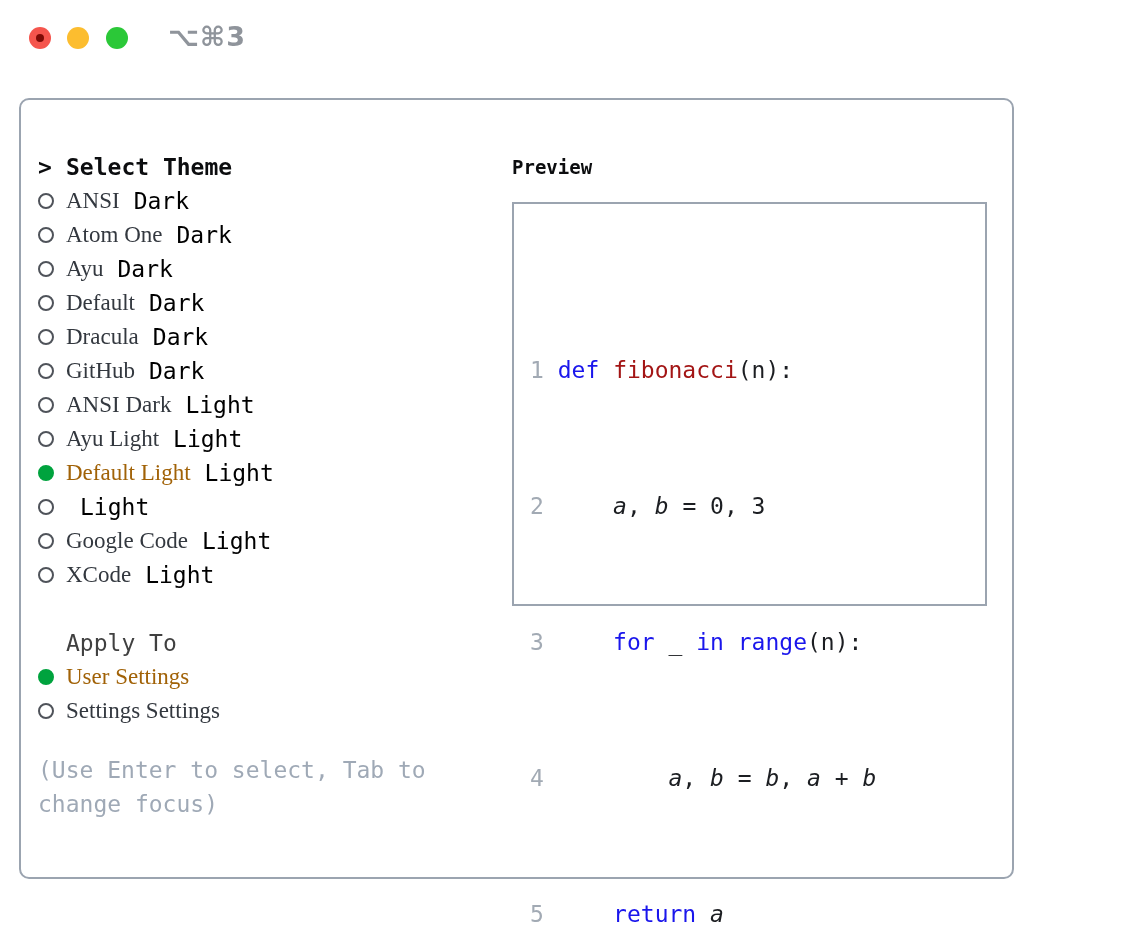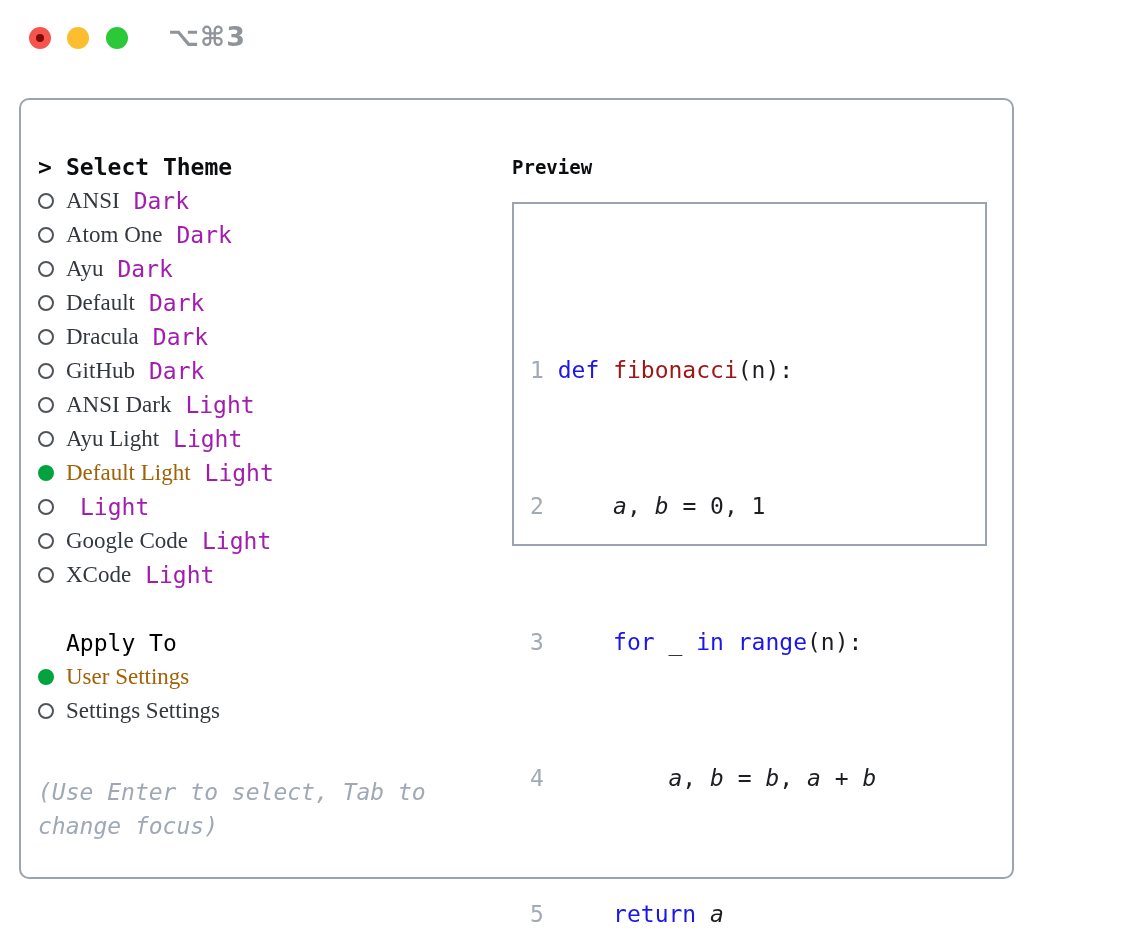--- a/index.html
+++ b/index.html
@@ -31,32 +31,32 @@
   
   .left-col{position:absolute;left:17px;top:50px;font-size:23px;}
   .row{display:flex;align-items:center;height:34px;}
   .bcol{width:28px;display:flex;align-items:center;flex:none;}
   .pointer{font-weight:bold;color:#0c0d0f;}
   .bullet{width:12px;height:12px;border:2px solid #4f535a;border-radius:50%;box-sizing:content-box;}
   .bullet.sel{background:#00a33e;border-color:#00a33e;}
   .list-title{font-weight:bold;color:#0c0d0f;}
   .t-name{color:#33383f;font-family:Liberation Serif, serif;}
   .t-name.sel-text{color:#a16207;}
-  .t-variant{color:#a21caf;margin-left:14px;}
+  .t-variant{color:#000000;margin-left:14px;}
   .spacer{height:34px;}
-  .apply-title{color:#000000;}
-  .help{color:#9fa9b6;line-height:34px;margin-top:47px;font-style:italic;}
+  .apply-title{color:#404040;}
+  .help{color:#9fa9b6;line-height:34px;margin-top:25px;}
 
   
   .preview-title{
     position:absolute;left:481px;top:50px;height:34px;display:flex;align-items:center;
     font-size:19px;font-weight:bold;color:#0c0d0f;margin-left:10px;
   }
   .preview-box{
-    position:absolute;left:491px;top:102px;width:475px;height:344px;
+    position:absolute;left:491px;top:102px;width:475px;height:404px;
     box-sizing:border-box;border:2px solid #9ba4b0;background:#fff;
   }
   .code{position:absolute;left:16px;top:47px;font-size:23px;line-height:34px;white-space:pre;}
   .cl{height:34px;}
   .ln{color:#a2aab4;}
   .pl{color:#1c1e22;}
   .kw{color:#1a16ec;}
   .fn{color:#a31515;}
   .var{color:#1c1e22;font-style:italic;}
 </style>
@@ -192,21 +192,21 @@
       </div>
     </div>
 
     <div class="preview-title">Preview</div>
 
     <div class="preview-box">
       <div class="code">
 
         <div class="cl"><span class="ln">1</span><span class="pl"> </span><span class="kw">def</span><span class="pl"> </span><span class="fn">fibonacci</span><span class="pl">(n):</span></div>
 
-        <div class="cl"><span class="ln">2</span><span class="pl">     </span><span class="var">a</span><span class="pl">, </span><span class="var">b</span><span class="pl"> = 0, 1</span></div>
+        <div class="cl"><span class="ln">2</span><span class="pl">     </span><span class="var">a</span><span class="pl">, </span><span class="var">b</span><span class="pl"> = 0, 3</span></div>
 
         <div class="cl"><span class="ln">3</span><span class="pl">     </span><span class="kw">for</span><span class="pl"> _ </span><span class="kw">in</span><span class="pl"> </span><span class="kw">range</span><span class="pl">(n):</span></div>
 
         <div class="cl"><span class="ln">4</span><span class="pl">         </span><span class="var">a</span><span class="pl">, </span><span class="var">b</span><span class="pl"> = </span><span class="var">b</span><span class="pl">, </span><span class="var">a</span><span class="pl"> + </span><span class="var">b</span></div>
 
         <div class="cl"><span class="ln">5</span><span class="pl">     </span><span class="kw">return</span><span class="pl"> </span><span class="var">a</span></div>
 
         
 
         

